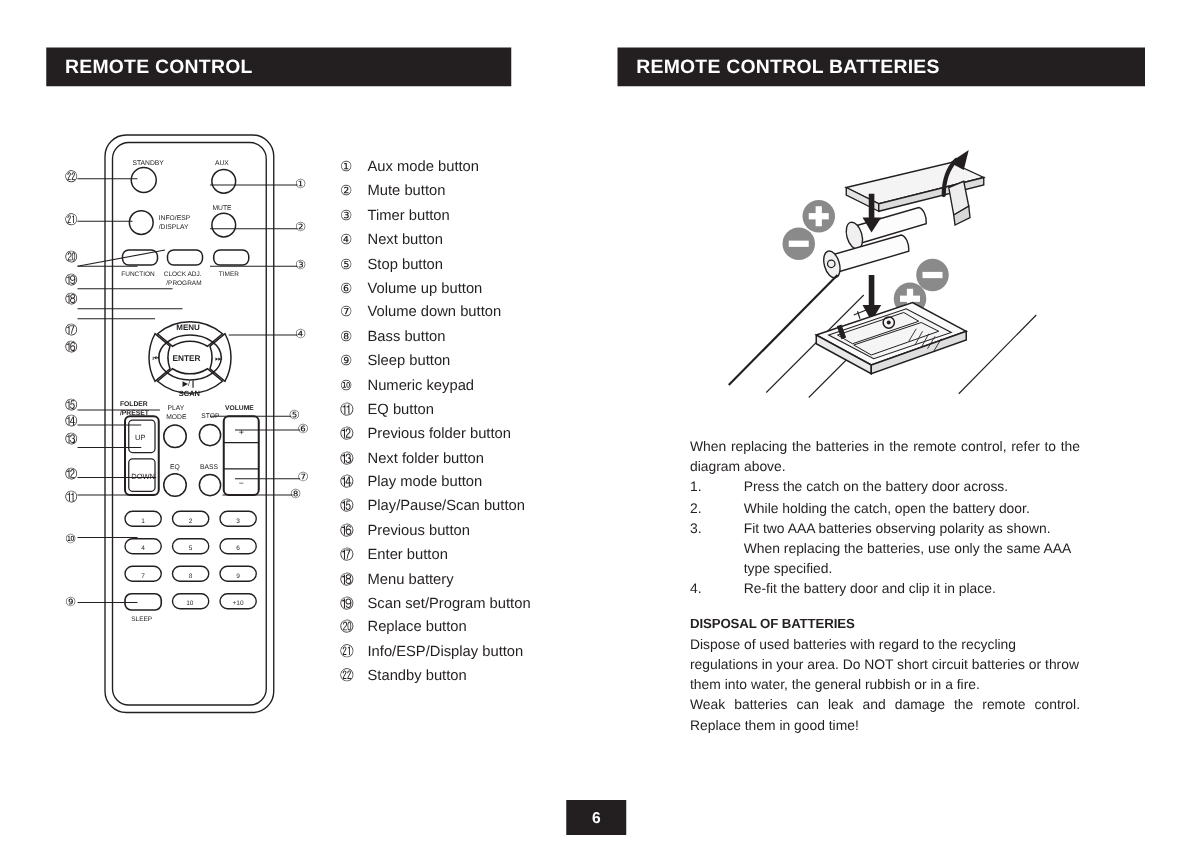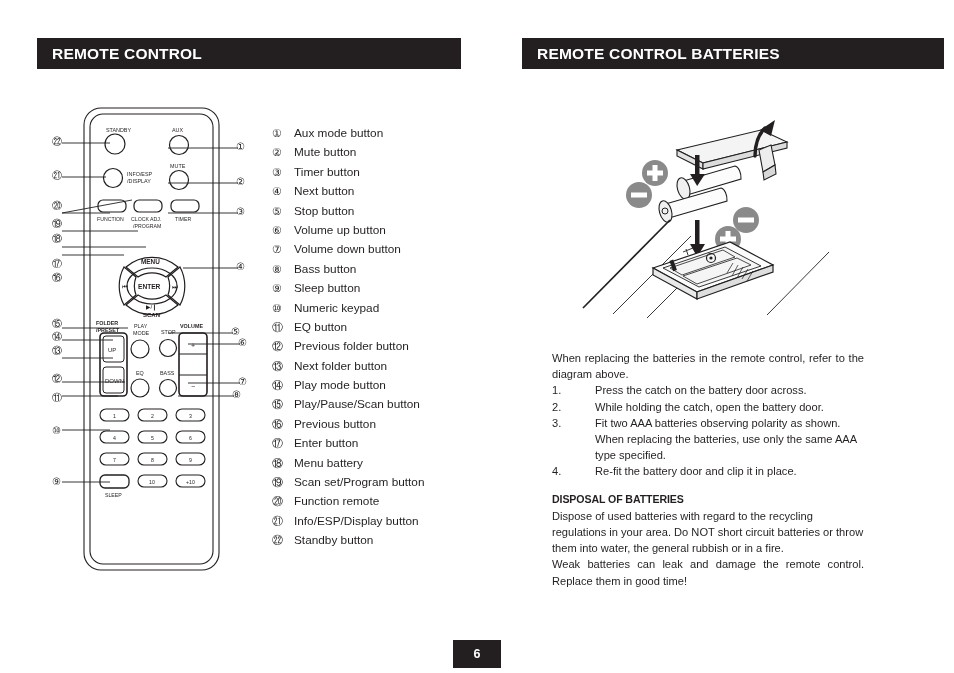--- a/index.html
+++ b/index.html
@@ -31,27 +31,27 @@
     color: #ffffff;
     font-weight: bold;
     letter-spacing: 0.2px;
     display: flex;
     align-items: center;
     box-sizing: border-box;
   }
   #bar-left {
     left: 37px;
     top: 38px;
-    width: 424px;
+    width: 372px;
     height: 31px;
     padding-left: 15px;
     font-size: 15.5px;
   }
   #bar-right {
-    left: 522px;
+    left: 494px;
     top: 38px;
     width: 422px;
     height: 31px;
     padding-left: 15px;
     font-size: 15.5px;
   }
 
   
   #remote-diagram {
     position: absolute;
@@ -407,21 +407,21 @@
     <div class="legend-row">
       <span class="legend-num">⑱</span>
       <span class="legend-label">Menu battery</span>
     </div>
     <div class="legend-row">
       <span class="legend-num">⑲</span>
       <span class="legend-label">Scan set/Program button</span>
     </div>
     <div class="legend-row">
       <span class="legend-num">⑳</span>
-      <span class="legend-label">Function remote</span>
+      <span class="legend-label">Replace button</span>
     </div>
     <div class="legend-row">
       <span class="legend-num">㉑</span>
       <span class="legend-label">Info/ESP/Display button</span>
     </div>
     <div class="legend-row">
       <span class="legend-num">㉒</span>
       <span class="legend-label">Standby button</span>
     </div>
   </div>

